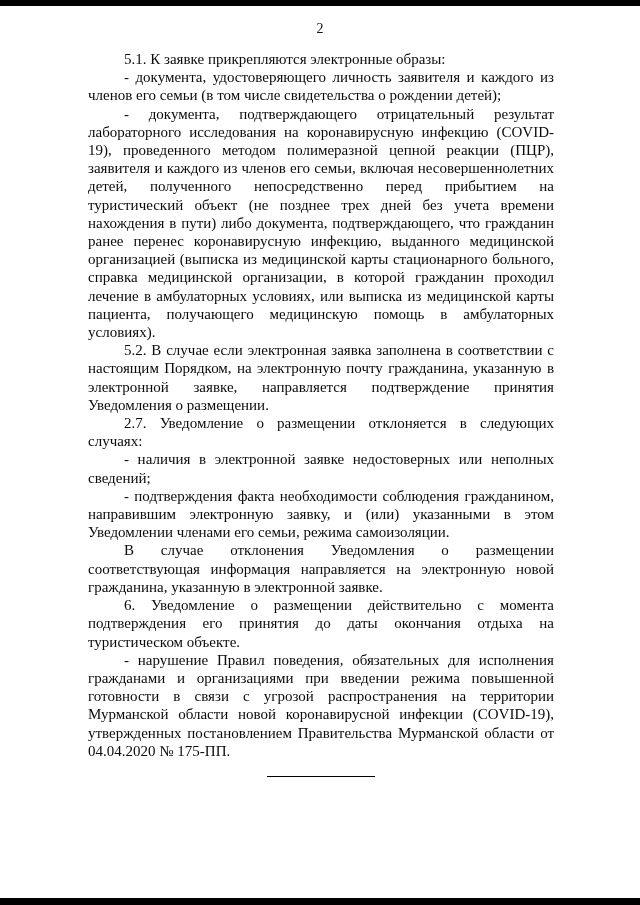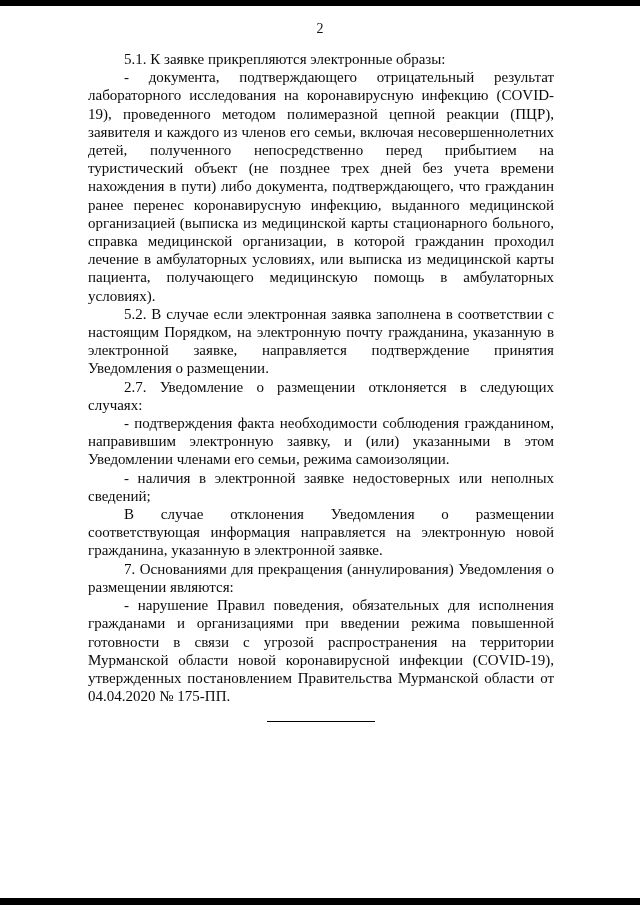--- a/index.html
+++ b/index.html
@@ -58,26 +58,27 @@
 </head>
 <body>
 
 <div class="scan-page">
   <div class="edge-bar top"></div>
 
   <div class="page-number">2</div>
 
   <div class="text-block">
     <p>5.1. К заявке прикрепляются электронные образы:</p>
+    <p>- документа, удостоверяющего личность заявителя и каждого из членов его семьи (в том числе свидетельства о рождении детей);</p>
     <p>- документа, подтверждающего отрицательный результат лабораторного исследования на коронавирусную инфекцию (COVID-19), проведенного методом полимеразной цепной реакции (ПЦР), заявителя и каждого из членов его семьи, включая несовершеннолетних детей, полученного непосредственно перед прибытием на туристический объект (не позднее трех дней без учета времени нахождения в пути) либо документа, подтверждающего, что гражданин ранее перенес коронавирусную инфекцию, выданного медицинской организацией (выписка из медицинской карты стационарного больного, справка медицинской организации, в которой гражданин проходил лечение в амбулаторных условиях, или выписка из медицинской карты пациента, получающего медицинскую помощь в амбулаторных условиях).</p>
     <p>5.2. В случае если электронная заявка заполнена в соответствии с настоящим Порядком, на электронную почту гражданина, указанную в электронной заявке, направляется подтверждение принятия Уведомления о размещении.</p>
     <p>2.7. Уведомление о размещении отклоняется в следующих случаях:</p>
+    <p>- наличия в электронной заявке недостоверных или неполных сведений;</p>
     <p>- подтверждения факта необходимости соблюдения гражданином, направившим электронную заявку, и (или) указанными в этом Уведомлении членами его семьи, режима самоизоляции.</p>
-    <p>- наличия в электронной заявке недостоверных или неполных сведений;</p>
     <p>В случае отклонения Уведомления о размещении соответствующая информация направляется на электронную новой гражданина, указанную в электронной заявке.</p>
-    <p>7. Основаниями для прекращения (аннулирования) Уведомления о размещении являются:</p>
+    <p>6. Уведомление о размещении действительно с момента подтверждения его принятия до даты окончания отдыха на туристическом объекте.</p>
     <p>- нарушение Правил поведения, обязательных для исполнения гражданами и организациями при введении режима повышенной готовности в связи с угрозой распространения на территории Мурманской области новой коронавирусной инфекции (COVID-19), утвержденных постановлением Правительства Мурманской области от 04.04.2020 № 175-ПП.</p>
 
     <div class="end-rule"></div>
   </div>
 
   <div class="edge-bar bottom"></div>
 </div>
 
 </body></html>

